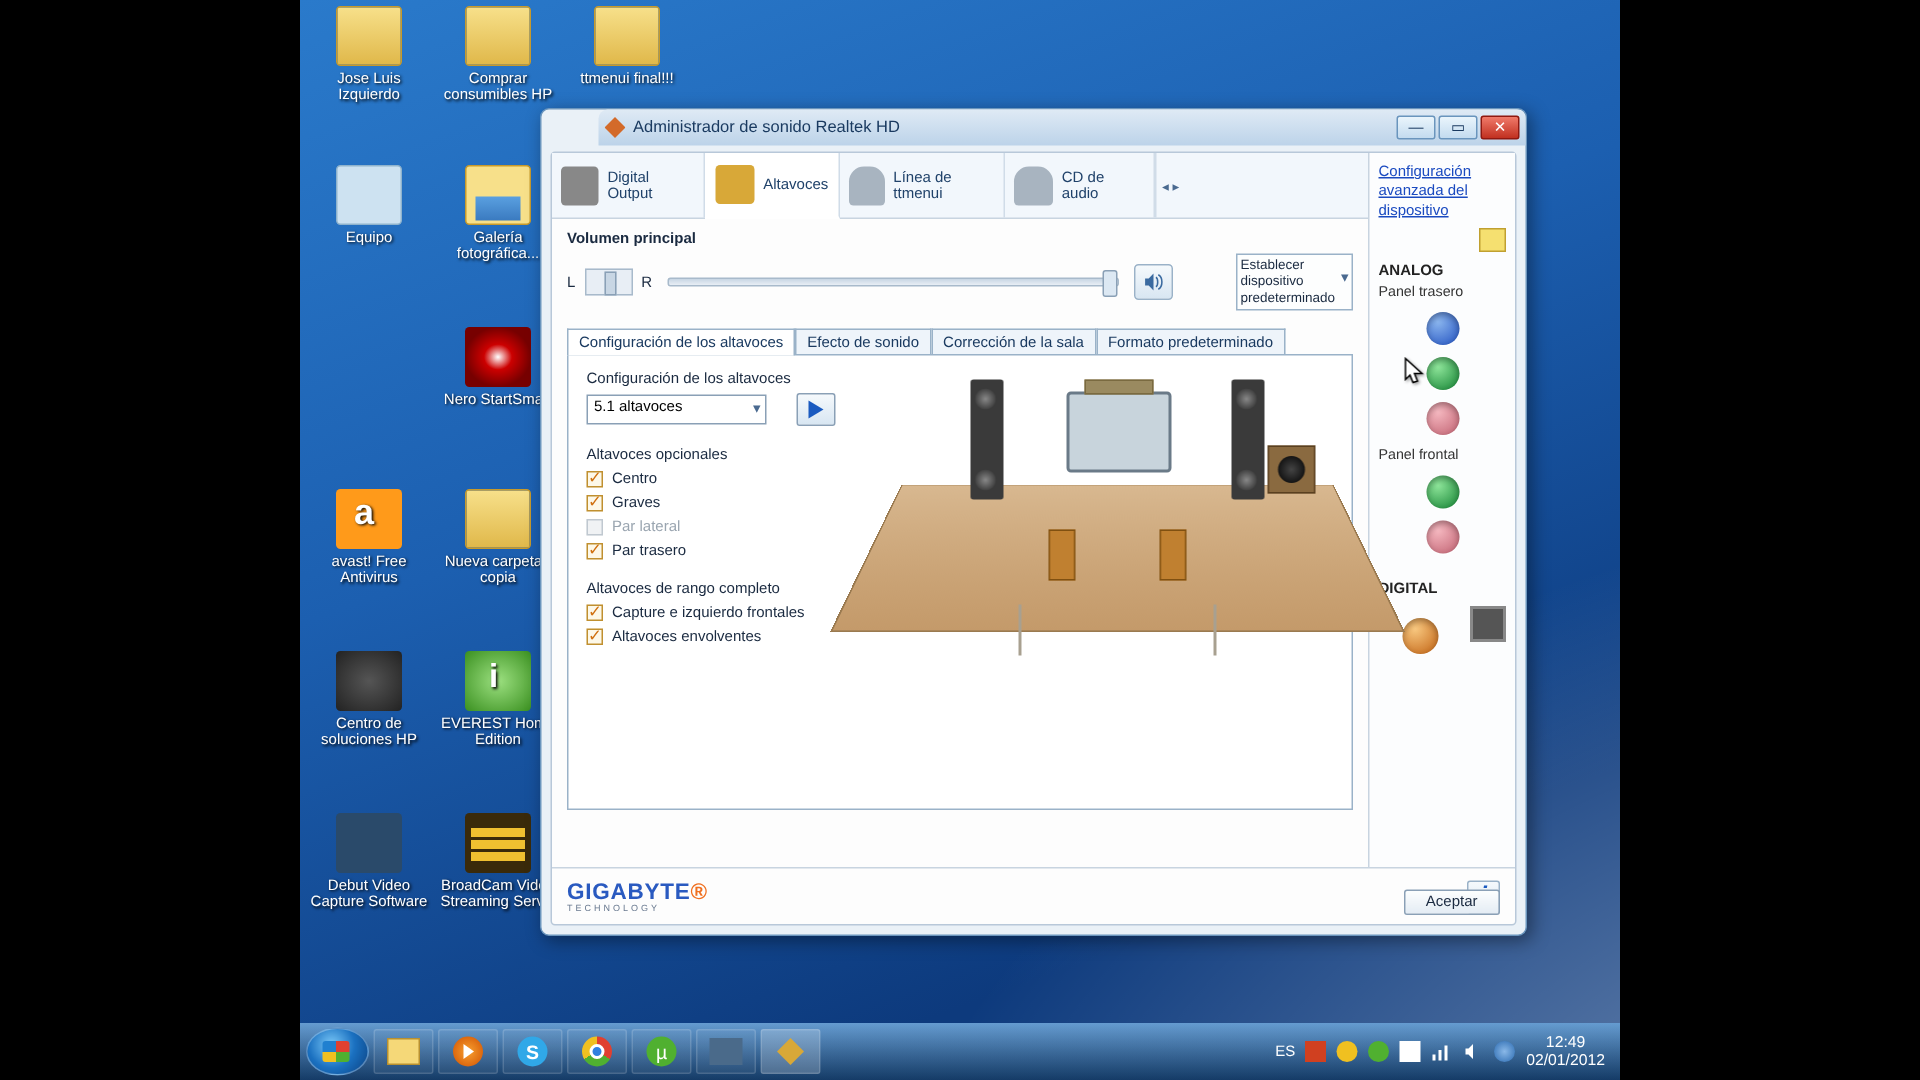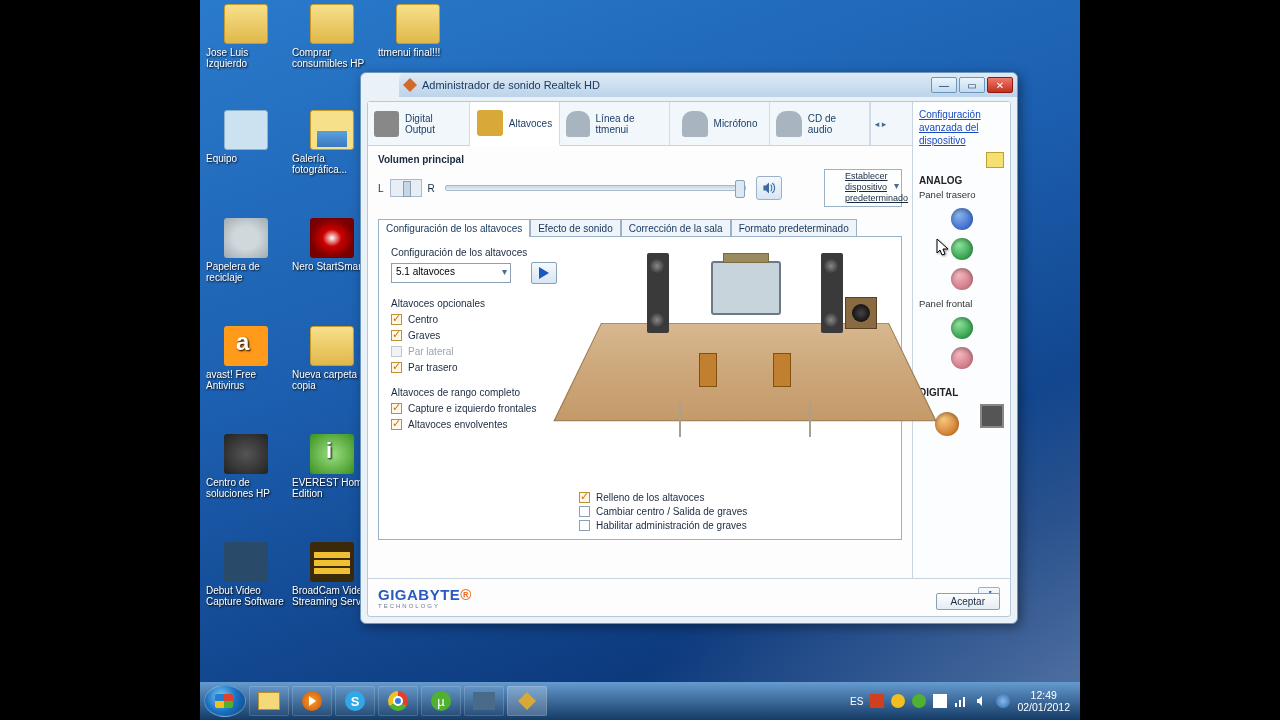--- a/index.html
+++ b/index.html
@@ -4,21 +4,21 @@
 <style>
 * { box-sizing: border-box; margin: 0; padding: 0; font-family: Tahoma, "Segoe UI", sans-serif; }
 html, body { width: 1280px; height: 720px; overflow: hidden; }
 body { background: #000; }
 
 .screen { position: absolute; left: 200px; top: 0; width: 880px; height: 720px; background: linear-gradient(160deg, #2a7acb 0%, #1c5fb0 40%, #0d3a7d 80%); overflow: hidden; }
 .lightray { position:absolute; bottom:-200px; right:-200px; width:900px; height:600px; background: radial-gradient(ellipse at bottom right, rgba(255,255,255,0.5), rgba(255,255,255,0) 60%); transform: rotate(-10deg); }
 
 
 .desktop { position:absolute; left:0; top:0; width:100%; height:680px; padding:8px 6px; }
-.dicon { position:absolute; width:80px; text-align:left; color:#fff; font-size:10px; text-shadow:1px 1px 2px #000; }
+.dicon { position:absolute; width:80px; text-align:center; color:#fff; font-size:10px; text-shadow:1px 1px 2px #000; }
 .dicon .ibox { width:44px; height:40px; margin:0 auto 3px; border-radius:3px; }
 .folder { background: linear-gradient(#f7e08a,#e0b84a); border:1px solid #c89a2a; }
 .computer { background:#cde2f1; border:1px solid #8fb3cd; }
 .gallery { background:#f7e08a; border:1px solid #c89a2a; position:relative; }
 .gallery::after { content:""; position:absolute; bottom:2px; left:6px; width:30px; height:16px; background:linear-gradient(#5aa0e0,#3a7ac0); }
 .bin { background:radial-gradient(#d0d8dc 40%,#9eaab0); border-radius:4px 4px 10px 10px; }
 .nero { background:radial-gradient(#fff 0%, #c00 30%, #700 70%); border-radius:50%; }
 .avast { background:#ff9a1a; border-radius:50%; position:relative; }
 .avast::after{content:"a";position:absolute;color:#fff;font-size:24px;left:12px;top:2px;font-weight:bold;}
 .hp { background:radial-gradient(#555,#222); border-radius:50%; }
@@ -62,21 +62,21 @@
 .mainarea { position:absolute; left:0; top:44px; right:98px; bottom:38px; padding:8px 10px;}
 .vp { font-size:10px;font-weight:bold;color:#1a2a40;}
 .volrow { display:flex;align-items:center;gap:6px;margin-top:4px;}
 .lr { font-size:10px;color:#1a2a40;}
 .balslider { width:32px;height:18px;background:#e8eef5;border:1px solid #a8bacb;position:relative;}
 .balslider::after{content:"";position:absolute;left:12px;top:1px;width:6px;height:14px;background:#c8d6e4;border:1px solid #8aa0b6;}
 .mainslider{flex:1;height:6px;background:linear-gradient(#c8d6e4,#e8eef5);border:1px solid #a8bacb;border-radius:2px;margin:0 4px;position:relative;}
 .mainslider .thumb{position:absolute;right:0;top:-6px;width:10px;height:18px;background:#dce8f3;border:1px solid #8aa0b6;border-radius:2px;}
 .mutebtn{width:26px;height:24px;background:linear-gradient(#f5f9fc,#d8e6f2);border:1px solid #9ab2c8;border-radius:3px;display:flex;align-items:center;justify-content:center;}
 .mutebtn svg{width:16px;height:16px;}
-.defdev { width:78px;height:38px;border:1px solid #9ab2c8;font-size:9px;color:#1a2a40;padding:1px 20px;line-height:11px;background:#fdfefe;position:relative;text-decoration:underline;}
+.defdev { width:78px;height:38px;border:1px solid #9ab2c8;font-size:9px;color:#1a2a40;padding:1px 2px;line-height:11px;background:#fdfefe;position:relative;}
 .defdev::after{content:"▾";position:absolute;right:2px;top:10px;color:#4a6a90;font-size:10px;}
 
 .subtabs { display:flex;margin-top:12px;gap:0;font-size:10px;}
 .subtab { border:1px solid #9ab2c8;border-bottom:none;padding:3px 7px;color:#1a3a60;background:#eef4fa;cursor:pointer;}
 .subtab.active{background:#fff;position:relative;z-index:2;}
 .configbox { border:1px solid #9ab2c8;background:#fff;padding:10px;height:304px;margin-top:-1px;position:relative;}
 
 .cfg-left{position:absolute;left:12px;top:10px;width:188px;}
 .lbl{font-size:10px;color:#1a2a40;margin-bottom:4px;}
 .selrow{display:flex;gap:20px;align-items:center;}
@@ -132,21 +132,20 @@
 
 <div class="screen">
   <div class="lightray"></div>
 
   <div class="desktop">
     <div class="dicon" style="left:6px;top:4px"><div class="ibox folder"></div><span>Jose Luis Izquierdo</span></div>
     <div class="dicon" style="left:92px;top:4px"><div class="ibox folder"></div><span>Comprar consumibles HP</span></div>
     <div class="dicon" style="left:178px;top:4px"><div class="ibox folder"></div><span>ttmenui final!!!</span></div>
     <div class="dicon" style="left:6px;top:110px"><div class="ibox computer"></div><span>Equipo</span></div>
     <div class="dicon" style="left:92px;top:110px"><div class="ibox gallery"></div><span>Galería fotográfica...</span></div>
-    <div class="dicon" style="left:6px;top:218px"><div class="ibox bin"></div><span>Papelera de reciclaje</span></div>
     <div class="dicon" style="left:92px;top:218px"><div class="ibox nero"></div><span>Nero StartSmart</span></div>
     <div class="dicon" style="left:6px;top:326px"><div class="ibox avast"></div><span>avast! Free Antivirus</span></div>
     <div class="dicon" style="left:92px;top:326px"><div class="ibox folder"></div><span>Nueva carpeta - copia</span></div>
     <div class="dicon" style="left:6px;top:434px"><div class="ibox hp"></div><span>Centro de soluciones HP</span></div>
     <div class="dicon" style="left:92px;top:434px"><div class="ibox info"></div><span>EVEREST Home Edition</span></div>
     <div class="dicon" style="left:6px;top:542px"><div class="ibox app1"></div><span>Debut Video Capture Software</span></div>
     <div class="dicon" style="left:92px;top:542px"><div class="ibox app2"></div><span>BroadCam Video Streaming Serv...</span></div>
   </div>
 
   <div class="win">
@@ -166,24 +165,20 @@
             <div class="devicon"></div>
             <span>Digital Output</span>
           </div>
         <div class="devtab active" style="width:90px">
             <div class="devicon"></div>
             <span>Altavoces</span>
           </div>
         <div class="devtab" style="width:110px">
             <div class="devicon"></div>
             <span>Línea de ttmenui</span>
-          </div>
-        <div class="devtab" style="width:100px">
-            <div class="devicon"></div>
-            <span>Micrófono</span>
           </div>
         <div class="devtab" style="width:100px">
             <div class="devicon"></div>
             <span>CD de audio</span>
           </div>
         <div class="scroll">◂ ▸</div>
       </div>
 
       <div class="rightpanel">
         <a class="advlink">Configuración avanzada del dispositivo</a>
@@ -269,34 +264,20 @@
             <div class="tv"></div>
             <div class="spk tall" style="left:46px;top:10px"></div>
             <div class="spk tall" style="right:46px;top:10px"></div>
             <div class="sub-spk" style="right:12px;top:54px"></div>
             <div class="rear" style="left:98px;top:110px"></div>
             <div class="rear" style="right:98px;top:110px"></div>
             <div style="position:absolute;left:78px;bottom:6px;width:2px;height:34px;background:#a8a090"></div>
             <div style="position:absolute;right:78px;bottom:6px;width:2px;height:34px;background:#a8a090"></div>
           </div>
 
-          <div class="lowerchk">
-            <div class="chk">
-                <div class="box checked"></div>
-                <span>Relleno de los altavoces</span>
-              </div>
-            <div class="chk plain">
-                <div class="box"></div>
-                <span>Cambiar centro / Salida de graves</span>
-              </div>
-            <div class="chk plain">
-                <div class="box"></div>
-                <span>Habilitar administración de graves</span>
-              </div>
-          </div>
         </div>
       </div>
 
       <div class="footer">
         <div class="giga">
           <span>GIGABYTE</span><span style="color:#f07020">®</span>
           <span class="tech">TECHNOLOGY</span>
         </div>
         <div class="infobtn">i</div>
       </div>

